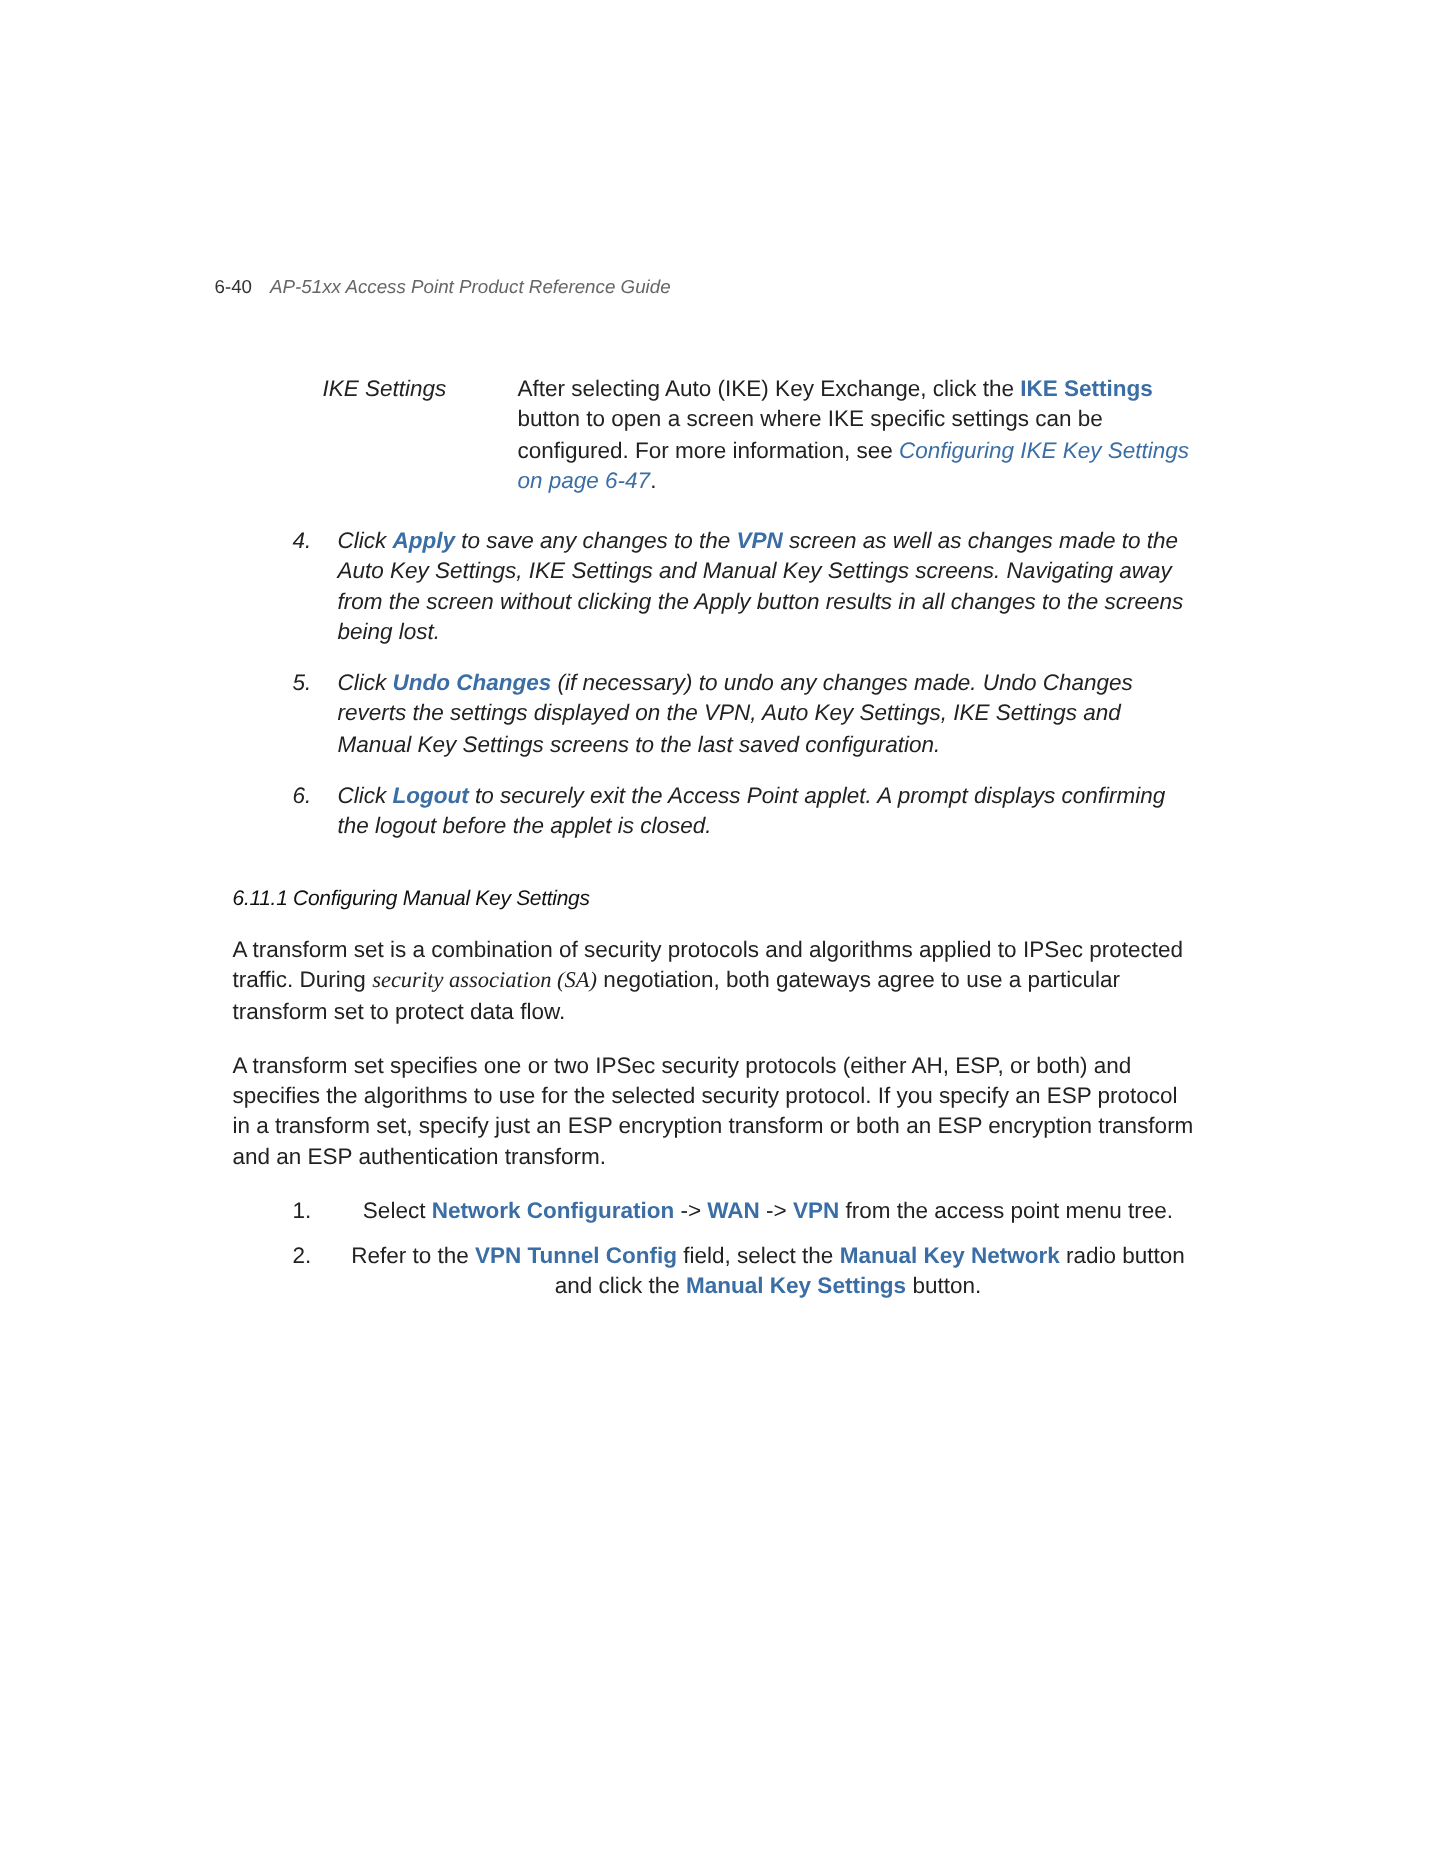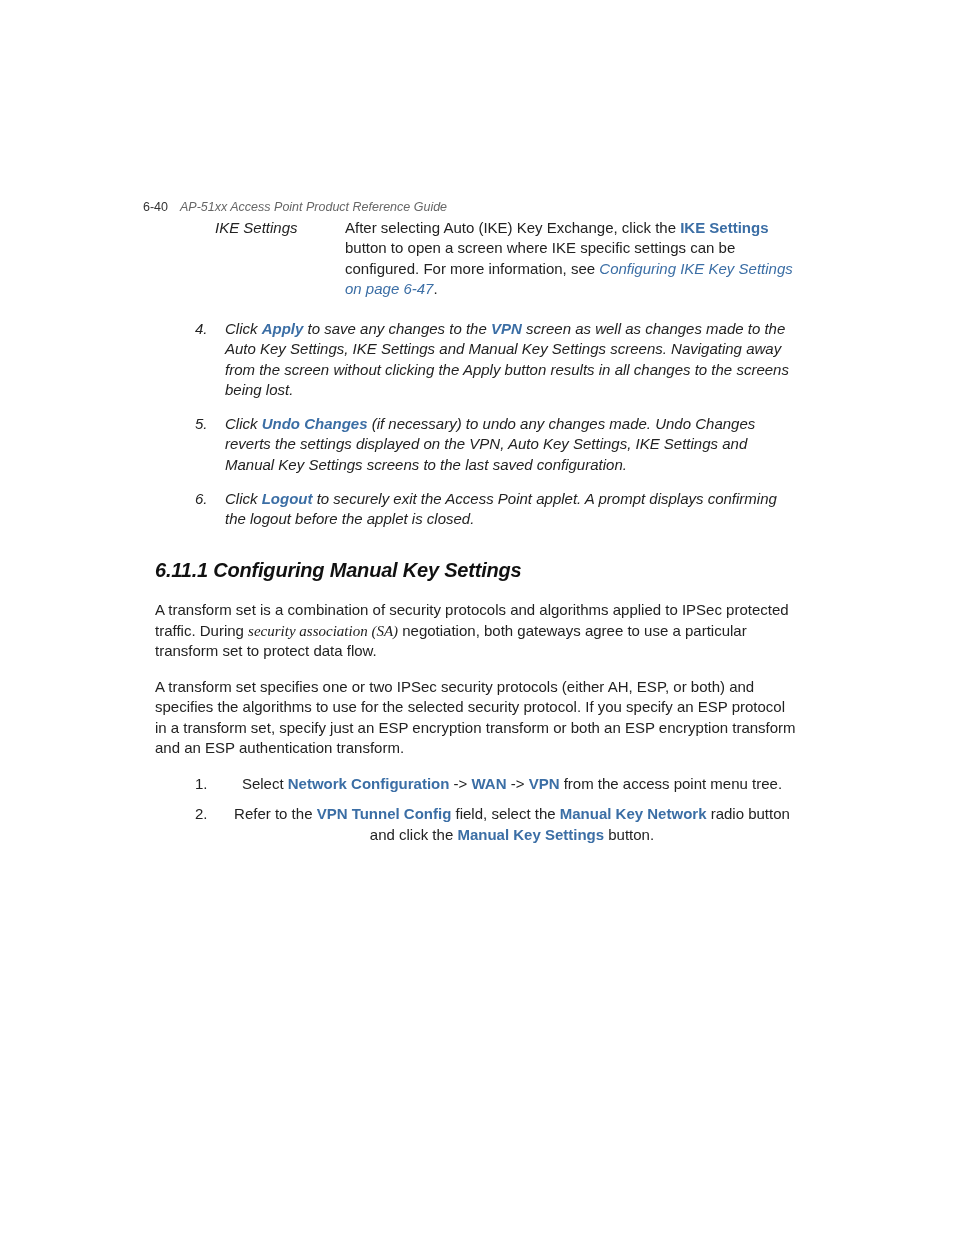--- a/index.html
+++ b/index.html
@@ -11,36 +11,36 @@
   }
   .page {
     width: 954px;
     height: 1235px;
     box-sizing: border-box;
     padding: 190px 155px 0 155px;
     position: relative;
   }
   .header-line {
     position: absolute;
-    top: 200px;
+    top: 184px;
     left: 143px;
     font-size: 12.5px;
     color: #555;
   }
   .hdr-num {
     font-style: normal;
     color: #333;
     margin-right: 12px;
   }
   .hdr-italic {
     font-style: italic;
     color: #666;
   }
   .content {
-    margin-top: 28px;
+    margin-top: 60px;
     font-size: 15px;
     line-height: 1.35;
     color: #222;
   }
   .deftable {
     display: flex;
     margin-left: 60px;
     margin-bottom: 20px;
   }
   .defterm {
@@ -74,23 +74,23 @@
     margin-bottom: 14px;
   }
   ol.steps > li::before {
     content: counter(step) ".";
     position: absolute;
     left: 0;
     top: 0;
   }
   h2.section {
     font-family: Arial, Helvetica, sans-serif;
-    font-weight: bold;
+    font-weight: normal;
     font-style: italic;
-    font-size: 20px;
+    font-size: 14px;
     margin: 28px 0 16px 0;
     color: #111;
     letter-spacing: -0.2px;
   }
   .para {
     margin: 0 0 16px 0;
   }
   .italic {
     font-style: italic;
     font-family: Liberation Serif, serif;

